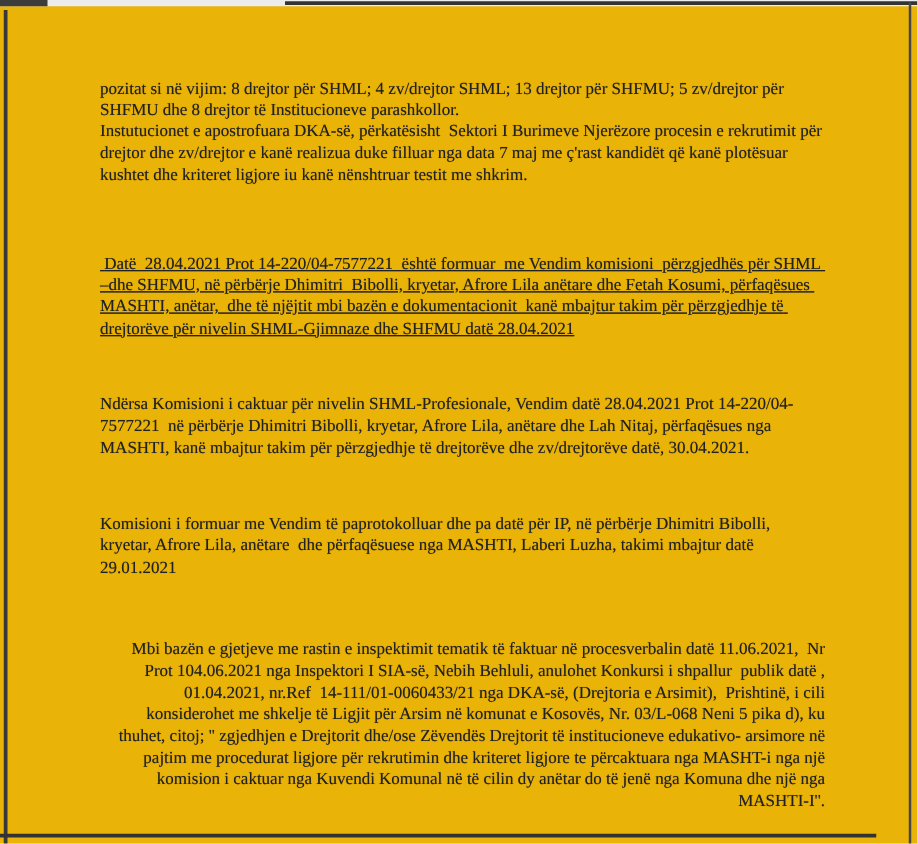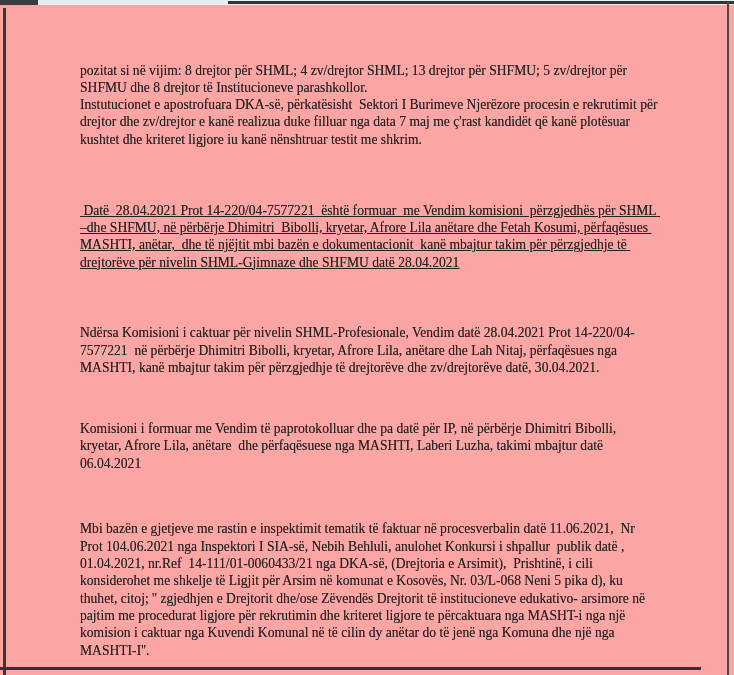--- a/index.html
+++ b/index.html
@@ -1,21 +1,21 @@
 <!DOCTYPE html>
 <html><head>
 <meta charset="utf-8">
 <style>
   html, body { margin: 0; padding: 0; background: #ffffff; }
 
   #page {
     position: relative;
     width: 734px;
     height: 675px;
-    background: #fca5a5;
+    background: #eab308;
     overflow: hidden;
   }
 
   
   .scan-strip-top {
     position: absolute; top: 0; left: 0;
     width: 734px; height: 5px;
     background: #ececec;
   }
   .border-top-left-seg {
@@ -55,42 +55,42 @@
     line-height: 17.3px;
     color: #222222;
     text-shadow: 0 0 0.6px rgba(34,34,34,0.55);
     white-space: pre-wrap;
     z-index: 2;
   }
 
   .document-body p { margin: 0; padding: 0; }
   p.p1 { margin-bottom: 19px; }
   p.p2 { margin-bottom: 9px; text-decoration: underline; }
-  p.p3 { margin-bottom: 9px; margin-top: 10px; }
+  p.p3 { margin-bottom: 9px; }
   p.p4 { margin-bottom: 14px; }
-  p.p5 { margin-bottom: 3px; }
+  p.p5 { margin-bottom: 3px; text-align: right; }
 </style>
 </head>
 <body>
 
 <div id="page">
 
   <div class="scan-strip-top"></div>
   <div class="border-top-left-seg"></div>
   <div class="border-top"></div>
   <div class="border-left"></div>
   <div class="border-right"></div>
   <div class="border-bottom"></div>
 
   <div class="document-body">
     <p class="p1">pozitat si në vijim: 8 drejtor për SHML; 4 zv/drejtor SHML; 13 drejtor për SHFMU; 5 zv/drejtor për SHFMU dhe 8 drejtor të Institucioneve parashkollor.
 Instutucionet e apostrofuara DKA-së, përkatësisht  Sektori I Burimeve Njerëzore procesin e rekrutimit për drejtor dhe zv/drejtor e kanë realizua duke filluar nga data 7 maj me ç'rast kandidët që kanë plotësuar kushtet dhe kriteret ligjore iu kanë nënshtruar testit me shkrim.</p>
     <p class="p2"> Datë  28.04.2021 Prot 14-220/04-7577221  është formuar  me Vendim komisioni  përzgjedhës për SHML –dhe SHFMU, në përbërje Dhimitri  Bibolli, kryetar, Afrore Lila anëtare dhe Fetah Kosumi, përfaqësues MASHTI, anëtar,  dhe të njëjtit mbi bazën e dokumentacionit  kanë mbajtur takim për përzgjedhje të drejtorëve për nivelin SHML-Gjimnaze dhe SHFMU datë 28.04.2021</p>
     <p class="p3">Ndërsa Komisioni i caktuar për nivelin SHML-Profesionale, Vendim datë 28.04.2021 Prot 14-220/04-7577221  në përbërje Dhimitri Bibolli, kryetar, Afrore Lila, anëtare dhe Lah Nitaj, përfaqësues nga MASHTI, kanë mbajtur takim për përzgjedhje të drejtorëve dhe zv/drejtorëve datë, 30.04.2021.</p>
-    <p class="p4">Komisioni i formuar me Vendim të paprotokolluar dhe pa datë për IP, në përbërje Dhimitri Bibolli, kryetar, Afrore Lila, anëtare  dhe përfaqësuese nga MASHTI, Laberi Luzha, takimi mbajtur datë 06.04.2021</p>
+    <p class="p4">Komisioni i formuar me Vendim të paprotokolluar dhe pa datë për IP, në përbërje Dhimitri Bibolli, kryetar, Afrore Lila, anëtare  dhe përfaqësuese nga MASHTI, Laberi Luzha, takimi mbajtur datë 29.01.2021</p>
     <p class="p5">Mbi bazën e gjetjeve me rastin e inspektimit tematik të faktuar në procesverbalin datë 11.06.2021,  Nr Prot 104.06.2021 nga Inspektori I SIA-së, Nebih Behluli, anulohet Konkursi i shpallur  publik datë , 01.04.2021, nr.Ref  14-111/01-0060433/21 nga DKA-së, (Drejtoria e Arsimit),  Prishtinë, i cili konsiderohet me shkelje të Ligjit për Arsim në komunat e Kosovës, Nr. 03/L-068 Neni 5 pika d), ku thuhet, citoj; '' zgjedhjen e Drejtorit dhe/ose Zëvendës Drejtorit të institucioneve edukativo- arsimore në pajtim me procedurat ligjore për rekrutimin dhe kriteret ligjore te përcaktuara nga MASHT-i nga një komision i caktuar nga Kuvendi Komunal në të cilin dy anëtar do të jenë nga Komuna dhe një nga MASHTI-I''.</p>
     
     
     
     
   </div>
 
 </div>
 
 </body></html>

